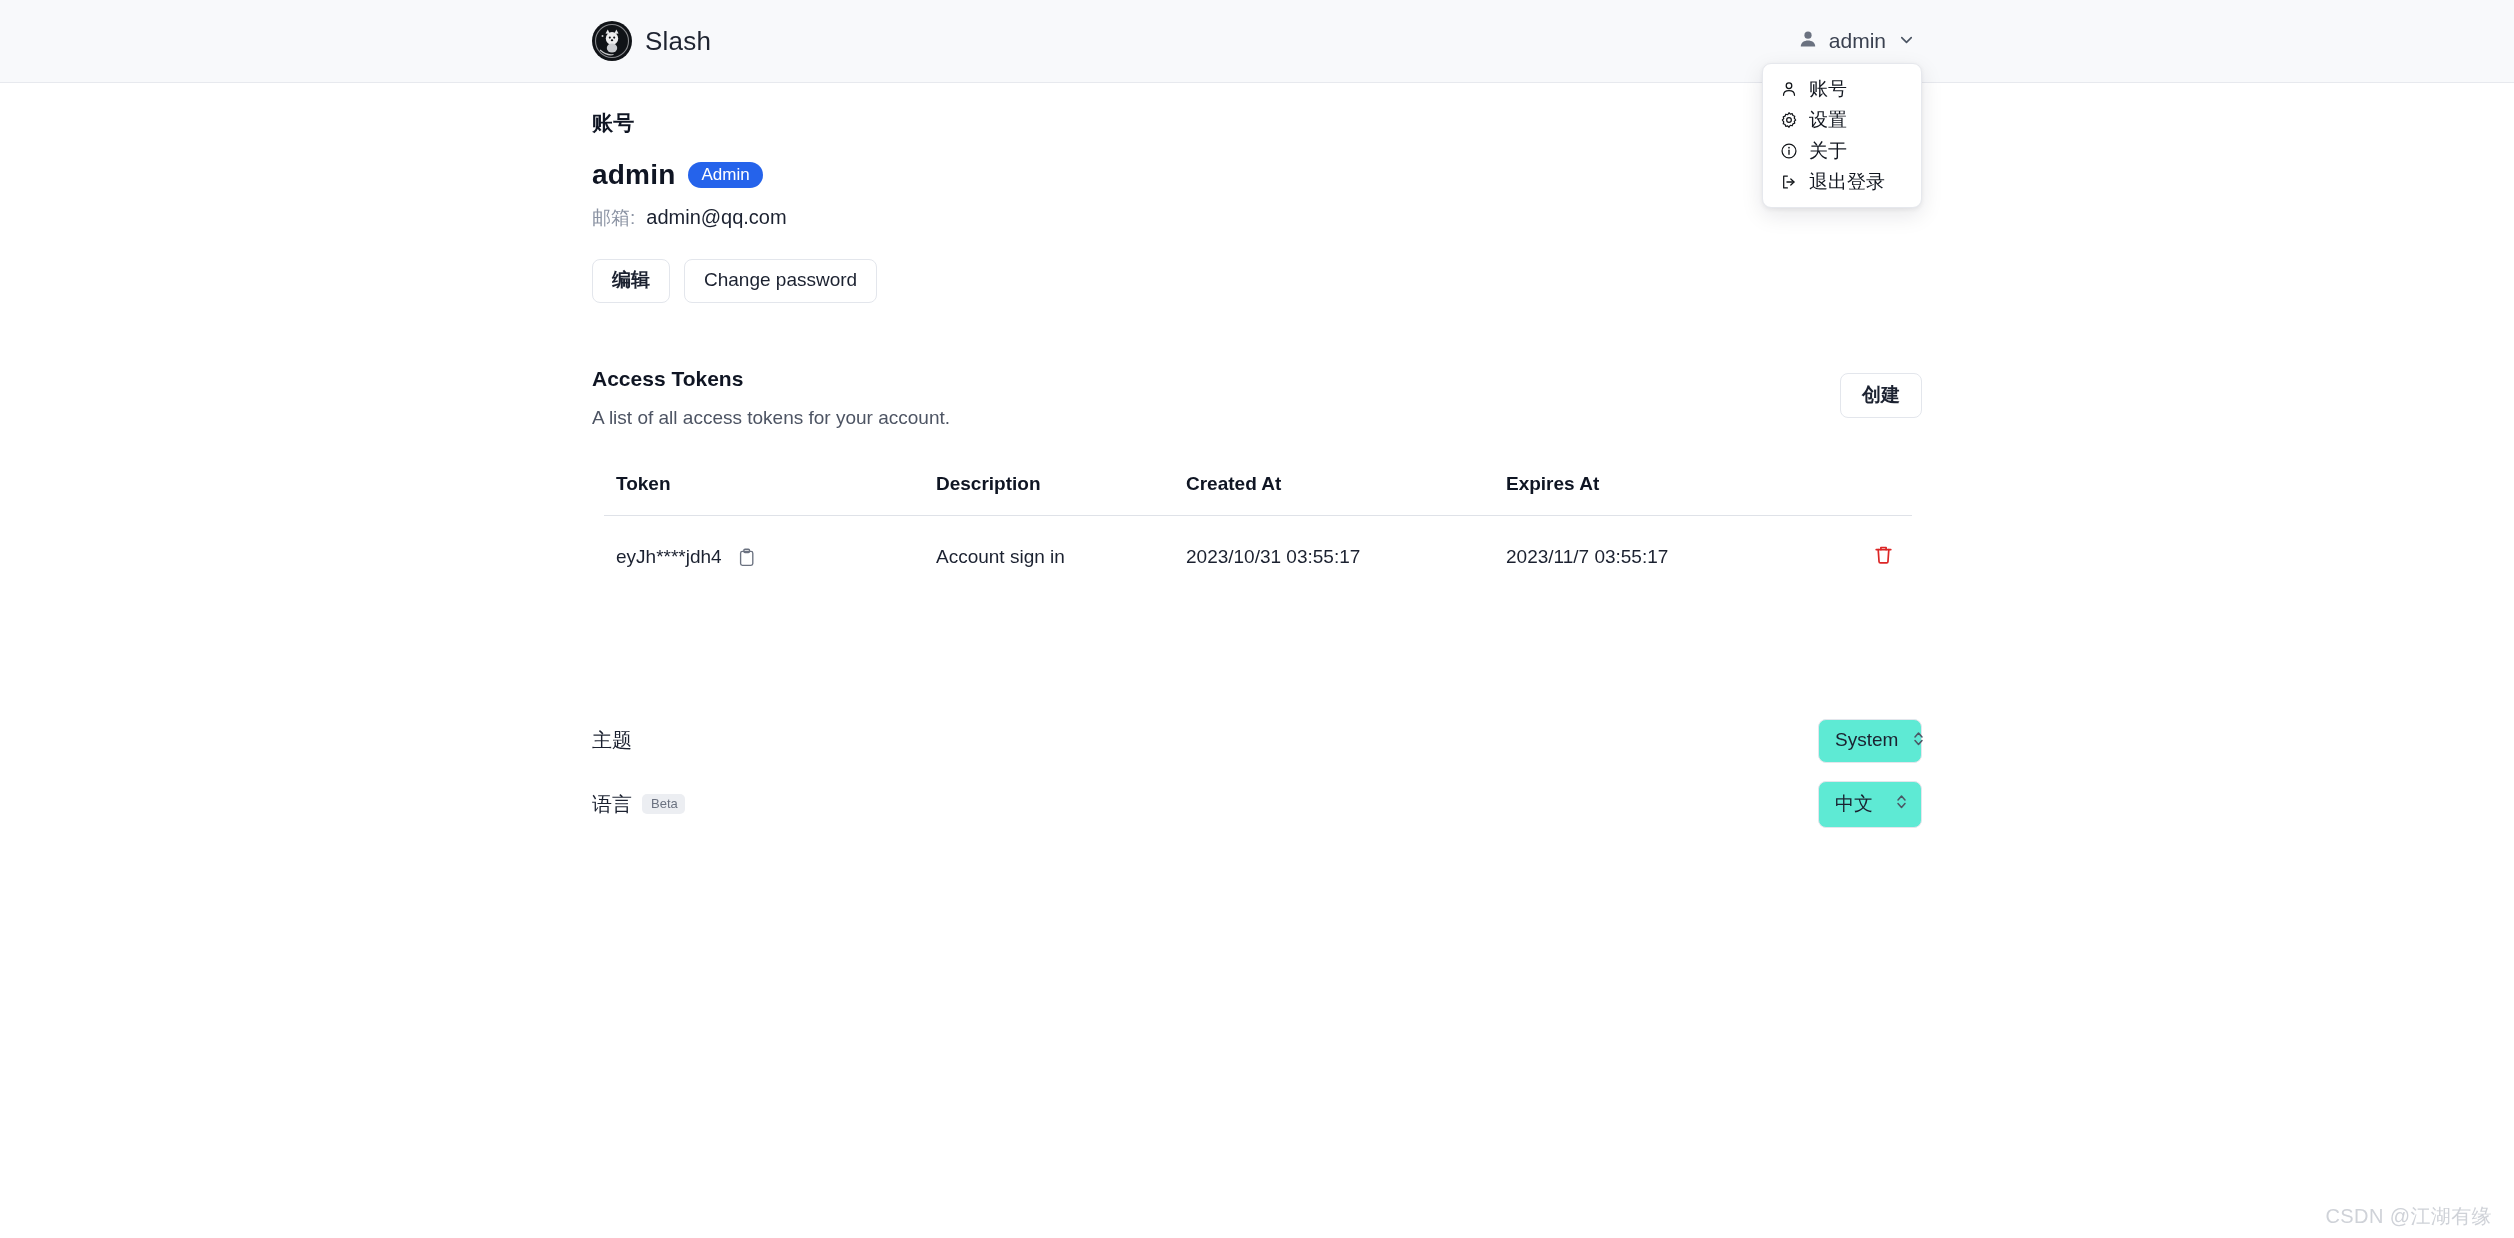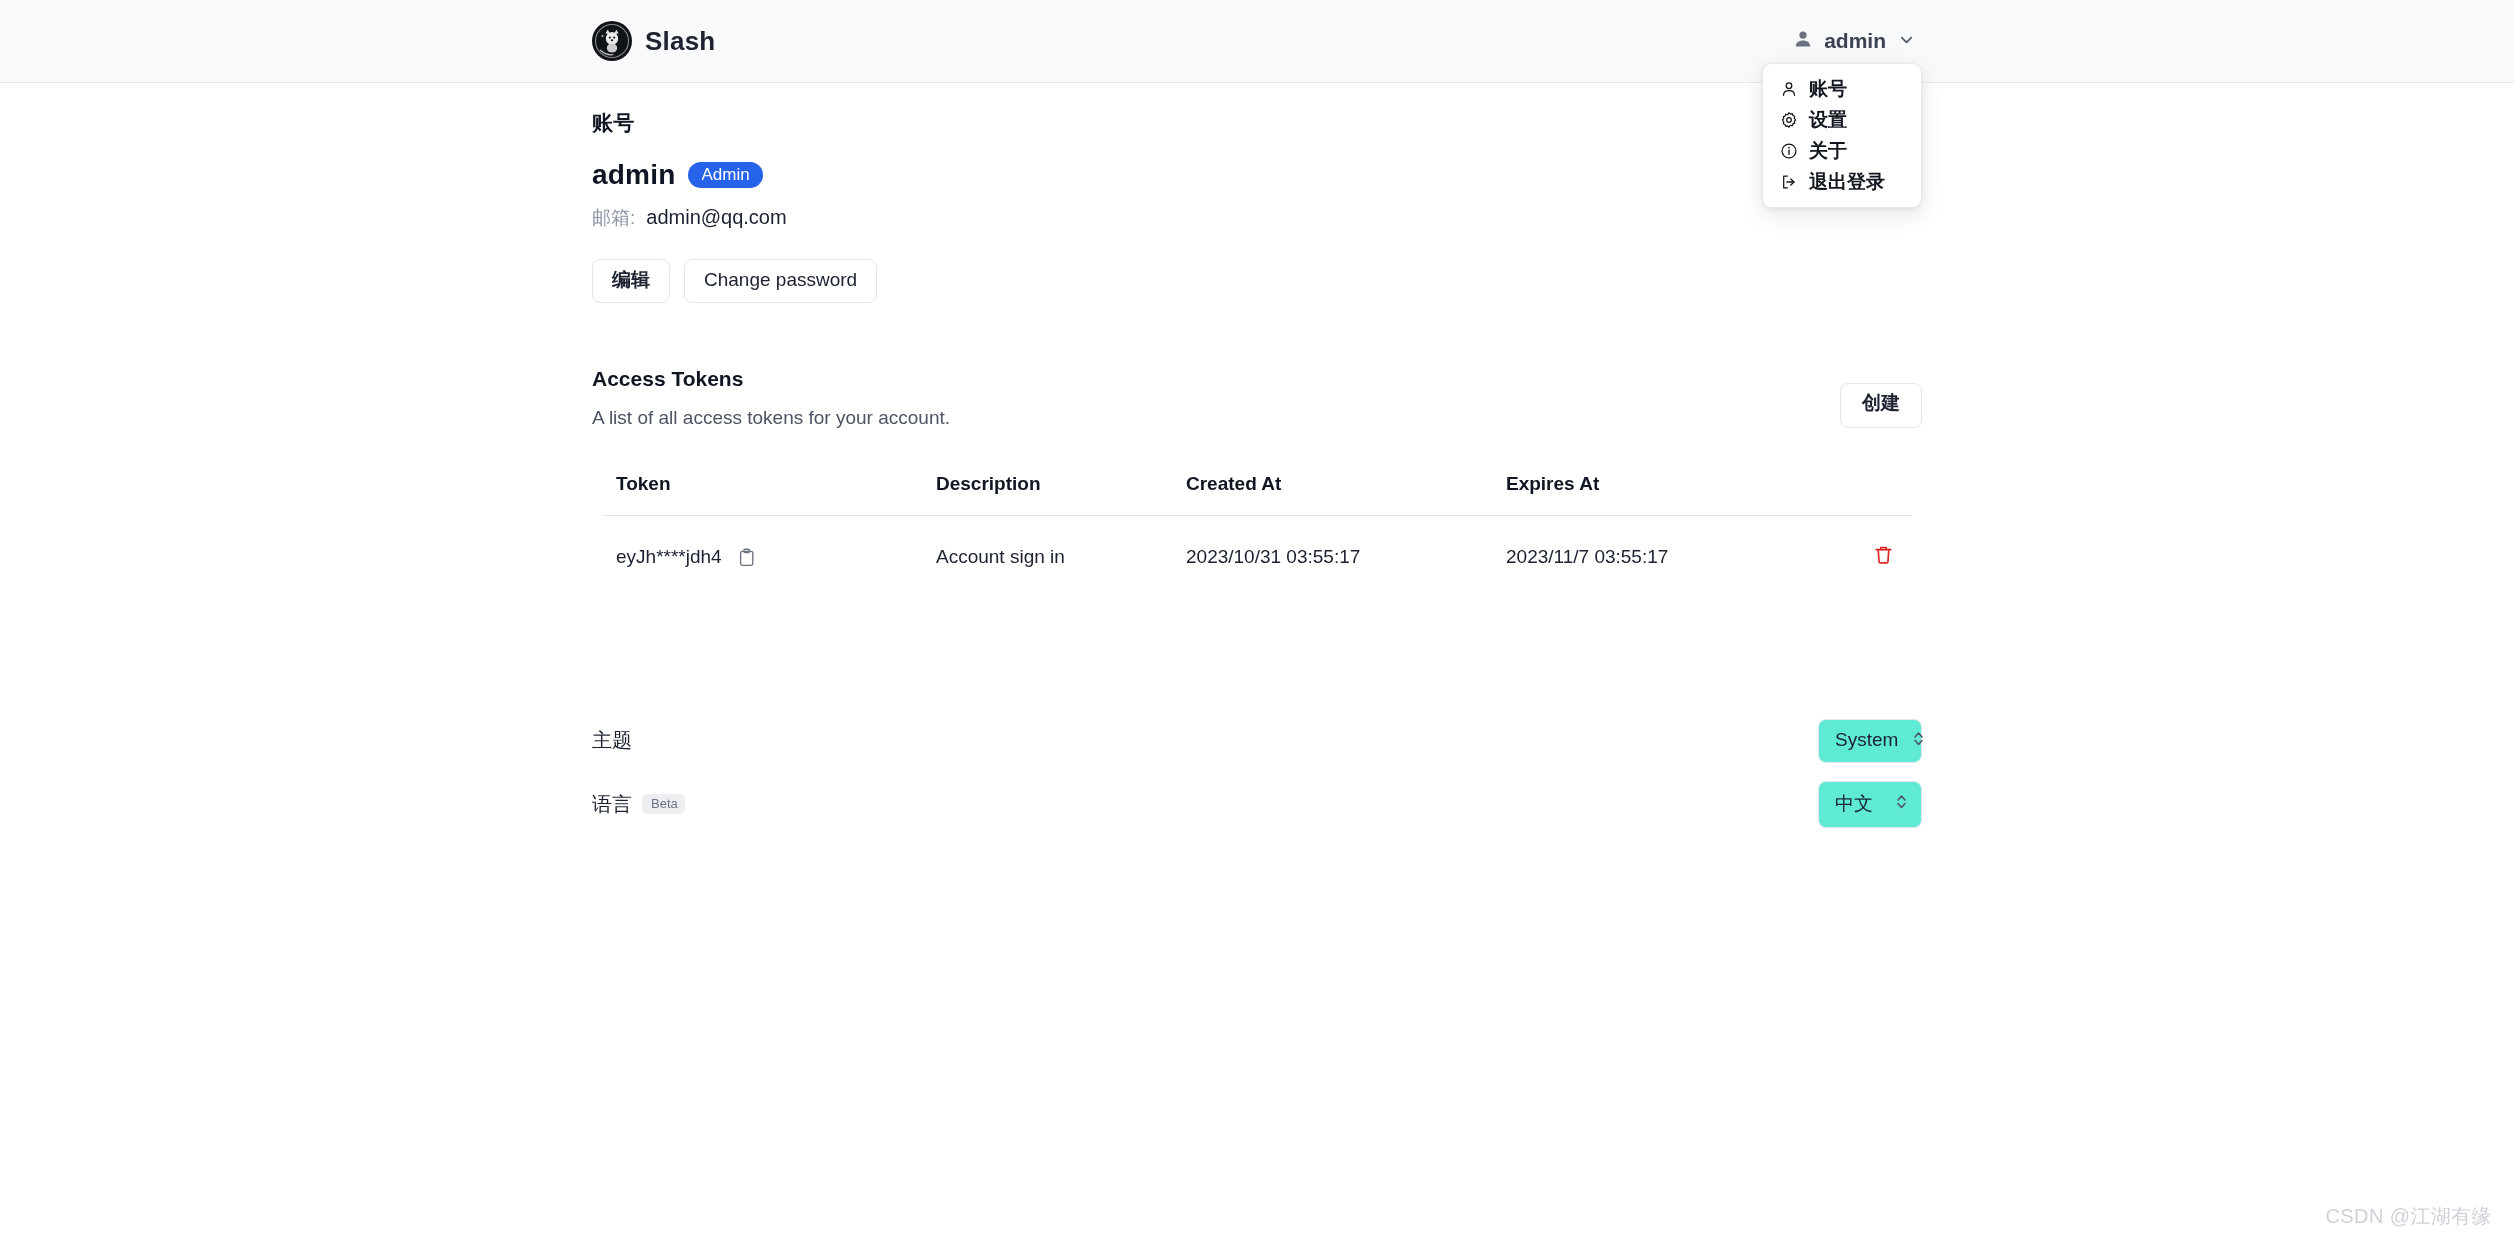--- a/index.html
+++ b/index.html
@@ -11,21 +11,20 @@
     overflow: hidden;
   }
   #app { position: relative; width: 2514px; height: 1238px; background:#fff; }
 
   
   .header {
     position: absolute; top: 0; left: 0;
     width: 2514px; height: 83px;
     background: #f8f9fb;
     border-bottom: 1px solid #e7e9ee;
-    font-weight: bold;
   }
   .header-inner {
     position: relative;
     width: 1330px; margin: 0 auto; height: 82px;
     display: flex; align-items: center; justify-content: space-between;
   }
   .brand { display: flex; align-items: center; gap: 13px; }
   .brand-logo {
     width: 40px; height: 40px; border-radius: 50%;
     background: #111418;
@@ -96,22 +95,22 @@
   .btn-cn { font-weight: bold; }
 
   
   .tokens { margin-top: 64px; position: relative; }
   .tokens-head { display:flex; align-items:flex-start; justify-content:space-between; }
   .tokens-title { font-size: 21px; font-weight: bold; color:#0f1523; margin:0 0 16px 0;}
   .tokens-sub { font-size: 19px; color: #4d5463; margin: 0; }
   .btn-create {
     background:#fff; border:1px solid #e3e6ec; border-radius:8px;
     font-size:19px; color:#1b2130; font-weight:bold; cursor:pointer;
-    padding: 11px 21px 12px 21px; font-family: Liberation Mono, monospace; line-height:1.05;
-    margin-top: 16px;
+    padding: 11px 21px 12px 21px; font-family: Liberation Sans, sans-serif; line-height:1.05;
+    margin-top: 6px;
   }
 
   .tbl { width: 1308px; margin-left: 12px; margin-top: 44px; border-collapse: collapse; table-layout: fixed; }
   .tbl th {
     text-align: left; font-size: 19px; font-weight: bold; color:#0f1523;
     padding: 0 0 20px 12px; border-bottom: 1px solid #dfe2e8;
   }
   .tbl td {
     font-size: 19px; color:#1b2130; padding: 28px 0 27px 12px; vertical-align: middle;
   }

